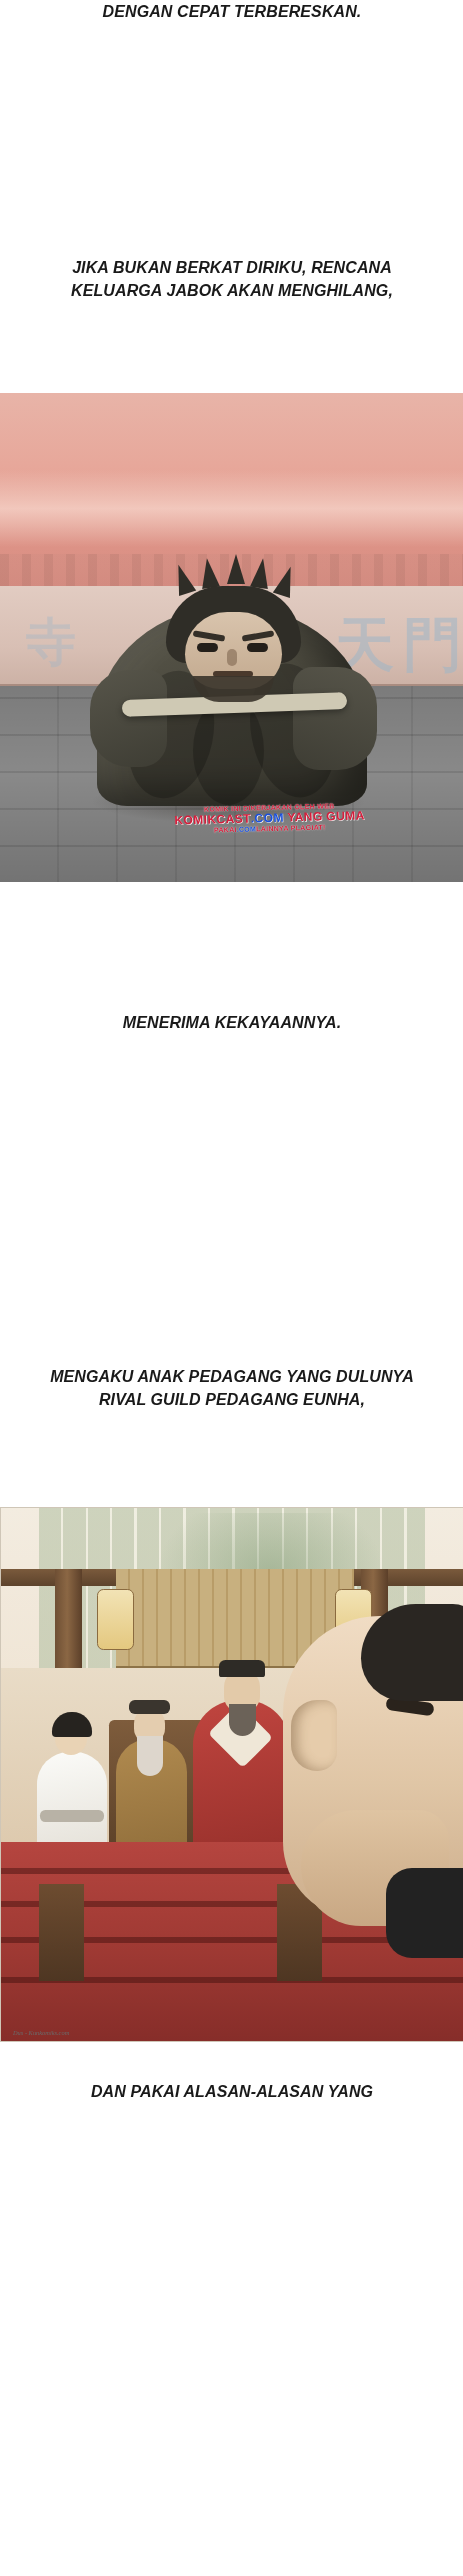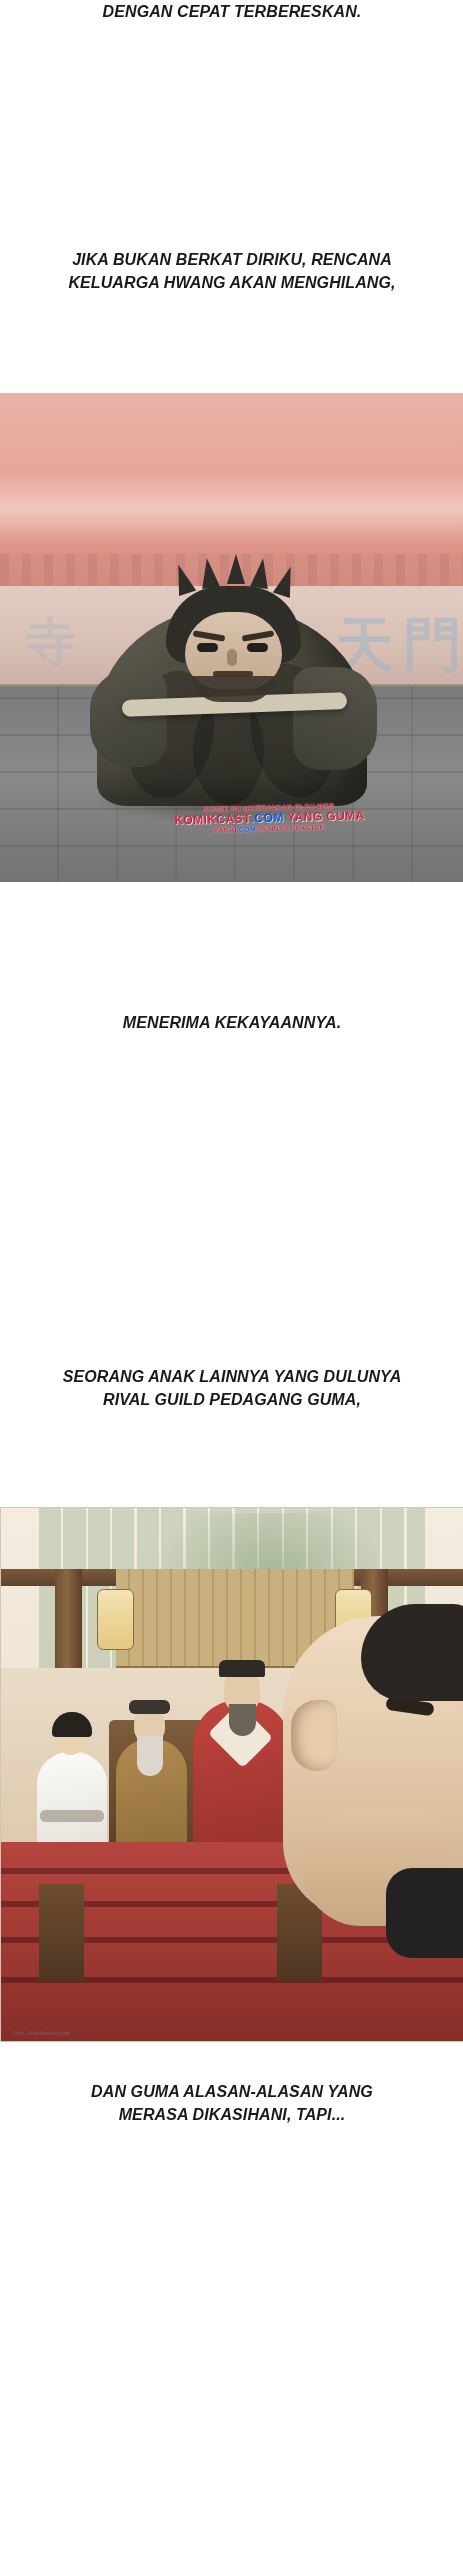--- a/index.html
+++ b/index.html
@@ -354,23 +354,23 @@
 </style>
 </head>
 <body>
 
 <div class="page">
 
   <div class="caption" style="top:0px;">
     <span>DENGAN CEPAT TERBERESKAN.</span>
   </div>
 
-  <div class="caption" style="top:248px;">
+  <div class="caption" style="top:256px;">
     <span>JIKA BUKAN BERKAT DIRIKU, RENCANA</span>
-    <span>KELUARGA HWANG AKAN MENGHILANG,</span>
+    <span>KELUARGA JABOK AKAN MENGHILANG,</span>
   </div>
 
   <div class="panel p1">
     <div class="sky"></div>
     <div class="sky-haze"></div>
     <div class="skyline"></div>
     <div class="wall"></div>
     <div class="glyph g3">寺</div>
     <div class="glyph g1">天</div>
     <div class="glyph g2">門</div>
@@ -406,22 +406,22 @@
     <div class="line l1">KOMIK INI DIKERJAKAN OLEH WEB</div>
     <div class="line l2"><span>KOMIKCAST</span><b>.COM</b><span> YANG GUMA</span></div>
     <div class="line l3"><span>PAKAI</span><b>.COM</b><span>LAINNYA PLAGIAT!</span></div>
   </div>
 
   <div class="caption" style="top:1011px;">
     <span>MENERIMA KEKAYAANNYA.</span>
   </div>
 
   <div class="caption" style="top:1365px;">
-    <span>SEORANG ANAK LAINNYA YANG DULUNYA</span>
-    <span>RIVAL GUILD PEDAGANG GUMA,</span>
+    <span>MENGAKU ANAK PEDAGANG YANG DULUNYA</span>
+    <span>RIVAL GUILD PEDAGANG EUNHA,</span>
   </div>
 
   <div class="panel p2">
     <div class="bg"></div>
     <div class="screen">
       <div class="screen-art"></div>
     </div>
     <div class="beam beam-top"></div>
     <div class="curtain"></div>
     <div class="pillar pl"></div>
@@ -460,18 +460,17 @@
     <div class="fg-ear"></div>
     <div class="fg-eye"></div>
     <div class="fg-hair"></div>
     <div class="fg-neck"></div>
 
     <div class="sig">Dus - Kunkomiks.com</div>
     <div class="panel-border"></div>
   </div>
 
   <div class="caption" style="top:2080px;">
-    <span>DAN GUMA ALASAN-ALASAN YANG</span>
-    <span>MERASA DIKASIHANI, TAPI...</span>
+    <span>DAN PAKAI ALASAN-ALASAN YANG</span>
   </div>
 
 </div>
 
 
 </body></html>

